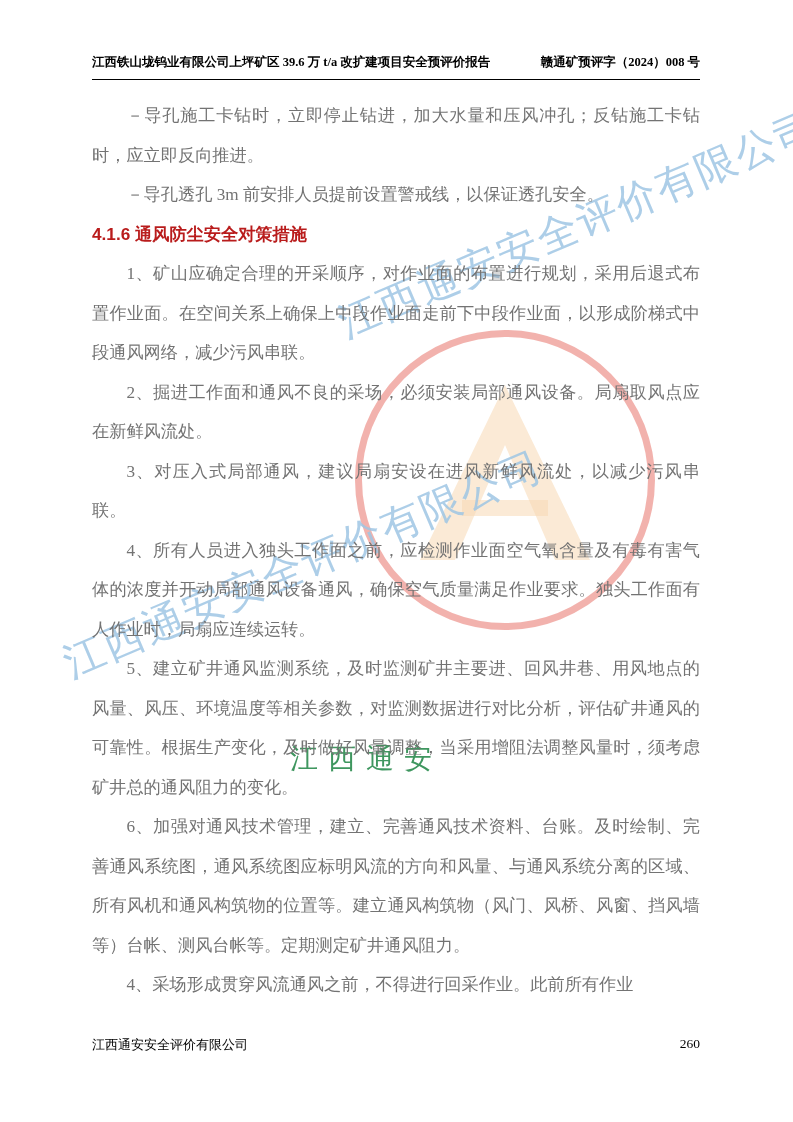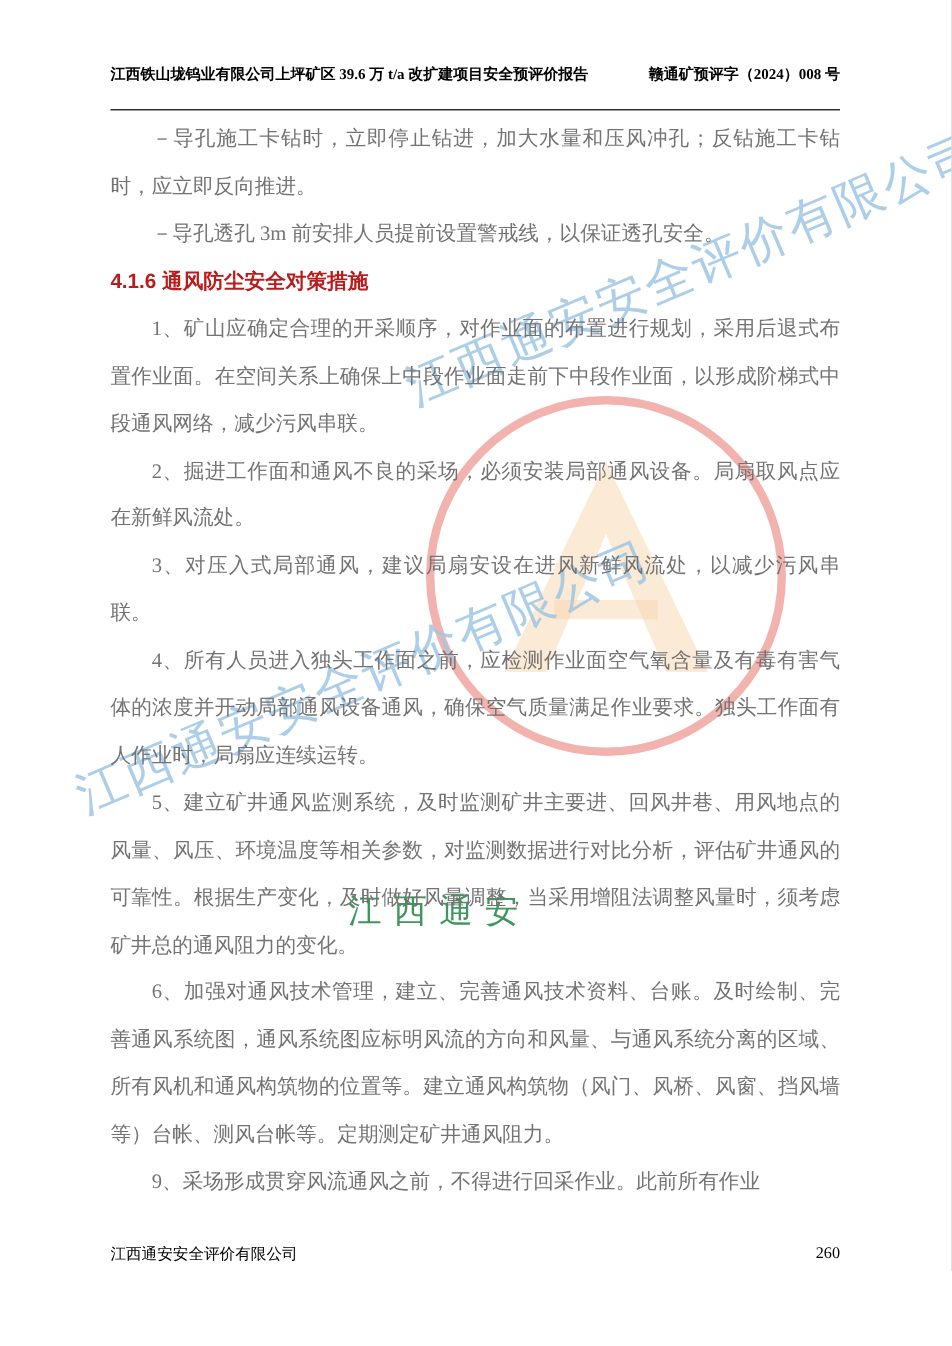--- a/index.html
+++ b/index.html
@@ -32,21 +32,21 @@
     left: 0;
     top: 54px;
     width: 608px;
     display: flex;
     justify-content: space-between;
     align-items: flex-end;
     font-size: 12.5px;
     font-weight: bold;
     color: #000;
     letter-spacing: 0px;
-    padding-bottom: 20px;
+    padding-bottom: 8px;
     border-bottom: 1.2px solid #000;
     box-sizing: border-box;
   }
   .header-left {
     white-space: nowrap;
   }
   .header-right {
     white-space: nowrap;
   }
   
@@ -180,21 +180,21 @@
     <div class="body-area">
       <p class="para">－导孔施工卡钻时，立即停止钻进，加大水量和压风冲孔；反钻施工卡钻时，应立即反向推进。</p>
       <p class="para">－导孔透孔 3m 前安排人员提前设置警戒线，以保证透孔安全。</p>
       <h3 class="heading">4.1.6 通风防尘安全对策措施</h3>
       <p class="para">1、矿山应确定合理的开采顺序，对作业面的布置进行规划，采用后退式布置作业面。在空间关系上确保上中段作业面走前下中段作业面，以形成阶梯式中段通风网络，减少污风串联。</p>
       <p class="para">2、掘进工作面和通风不良的采场，必须安装局部通风设备。局扇取风点应在新鲜风流处。</p>
       <p class="para">3、对压入式局部通风，建议局扇安设在进风新鲜风流处，以减少污风串联。</p>
       <p class="para">4、所有人员进入独头工作面之前，应检测作业面空气氧含量及有毒有害气体的浓度并开动局部通风设备通风，确保空气质量满足作业要求。独头工作面有人作业时，局扇应连续运转。</p>
       <p class="para">5、建立矿井通风监测系统，及时监测矿井主要进、回风井巷、用风地点的风量、风压、环境温度等相关参数，对监测数据进行对比分析，评估矿井通风的可靠性。根据生产变化，及时做好风量调整，当采用增阻法调整风量时，须考虑矿井总的通风阻力的变化。</p>
       <p class="para">6、加强对通风技术管理，建立、完善通风技术资料、台账。及时绘制、完善通风系统图，通风系统图应标明风流的方向和风量、与通风系统分离的区域、所有风机和通风构筑物的位置等。建立通风构筑物（风门、风桥、风窗、挡风墙等）台帐、测风台帐等。定期测定矿井通风阻力。</p>
-      <p class="para">9、采场形成贯穿风流通风之前，不得进行回采作业。此前所有作业</p>
+      <p class="para">4、采场形成贯穿风流通风之前，不得进行回采作业。此前所有作业</p>
     </div>
 
     <div class="footer">
       <span class="footer-left">江西通安安全评价有限公司</span>
       <span class="footer-page">260</span>
     </div>
 
   </div>
 </div>
 

